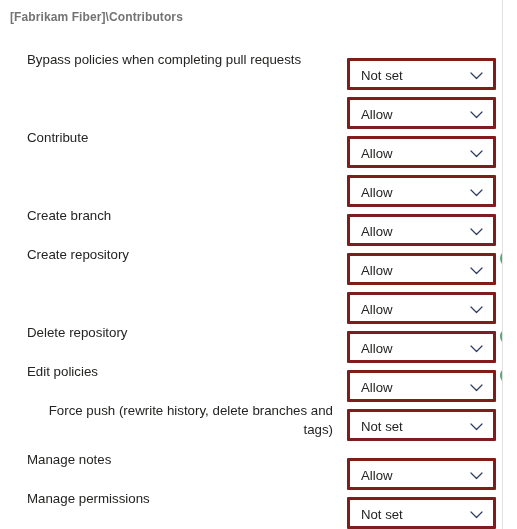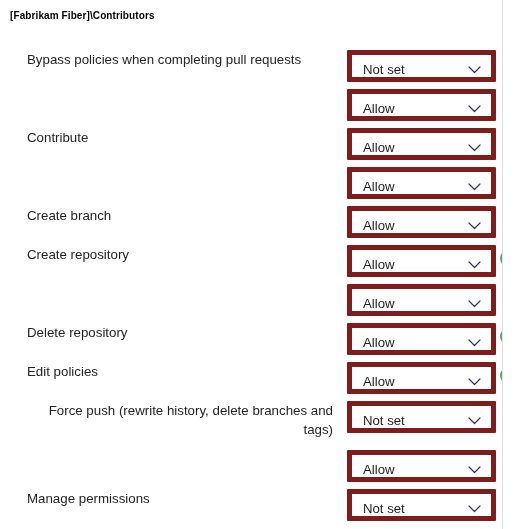--- a/index.html
+++ b/index.html
@@ -47,23 +47,23 @@
     left: 0;
     width: 502px;
     height: 529px;
     overflow: hidden;
   }
 
   .group-title {
     position: absolute;
     left: 10px;
     top: 10px;
-    font-size: 10px;
+    font-size: 12px;
     font-weight: bold;
-    color: #000000;
+    color: #737373;
     letter-spacing: 0.1px;
     white-space: nowrap;
   }
 
   .perm-list {
     position: absolute;
     top: 46px;
     left: 0;
     width: 502px;
     padding-left: 19px;
@@ -86,25 +86,25 @@
     width: 306px;
     font-size: 13.3px;
     line-height: 19px;
     color: #252423;
     word-wrap: break-word;
   }
 
   .perm-control {
     position: absolute;
     left: 328px;
-    top: 4px;
+    top: 12px;
     width: 149px;
     height: 32px;
     box-sizing: border-box;
-    border: 5px solid #7f1d1d;
+    border: 3px solid #7f1d1d;
     background: #ffffff;
     border-radius: 1px;
     cursor: pointer;
     user-select: none;
   }
 
   .perm-value {
     position: absolute;
     left: 11px;
     top: 0;
@@ -272,20 +272,21 @@
           <div class="perm-control">
             <span class="perm-value">Not set</span>
             <span class="chevron">
               <svg width="13" height="8" viewBox="0 0 13 8" fill="none">
                 <path d="M1 1 L6.5 6.5 L12 1" stroke="#2b3a67" stroke-width="1.2" stroke-linecap="round" stroke-linejoin="round"></path>
               </svg>
             </span>
           </div>
         </div>
         <div class="perm-row">
+          <div class="perm-label">Manage notes</div>
           <div class="perm-control">
             <span class="perm-value">Allow</span>
             <span class="chevron">
               <svg width="13" height="8" viewBox="0 0 13 8" fill="none">
                 <path d="M1 1 L6.5 6.5 L12 1" stroke="#2b3a67" stroke-width="1.2" stroke-linecap="round" stroke-linejoin="round"></path>
               </svg>
             </span>
           </div>
         </div>
         <div class="perm-row">

